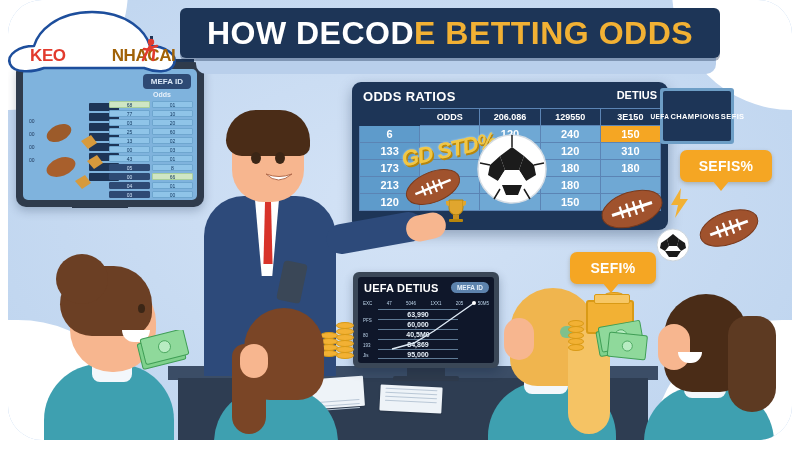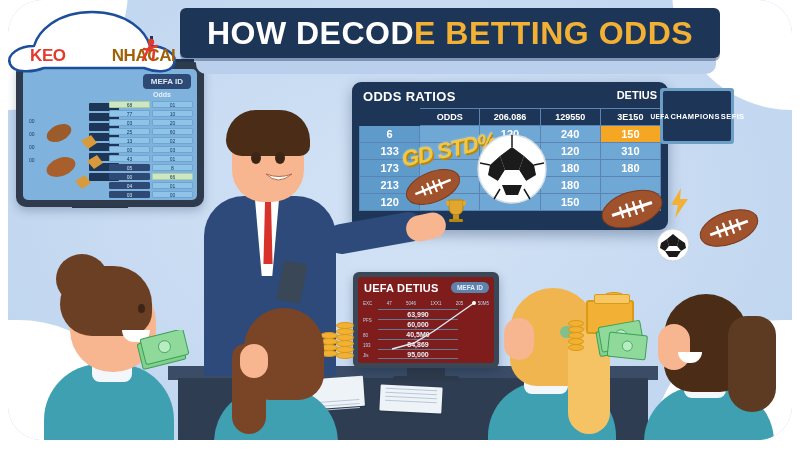--- a/index.html
+++ b/index.html
@@ -139,21 +139,21 @@
   }
   .bub-1 { left:672px; top:150px; width:92px; height:32px; }
   .bub-2 { left:562px; top:252px; width:86px; height:32px; }
 
   
   .monitor {
     position:absolute; left:345px; top:272px; width:146px; height:96px; z-index:26;
     background:#3a4757; border-radius:6px; padding:5px;
     box-shadow:0 4px 10px rgba(15,35,65,.3);
   }
-  .mon-screen { width:100%; height:100%; background:#7f1d1d; border-radius:3px; position:relative; overflow:hidden;}
+  .mon-screen { width:100%; height:100%; background:#0f172a; border-radius:3px; position:relative; overflow:hidden;}
   .mon-title { position:absolute; left:6px; top:5px; color:#ffffff; font-size:11px; font-weight:bold; letter-spacing:.2px;}
   .mon-badge {
     position:absolute; right:5px; top:5px; background:#5d83ad; color:#e6f0fa;
     font-size:6.5px; font-weight:bold; padding:2px 6px; border-radius:8px;
   }
   .mon-cols { position:absolute; left:5px; top:24px; right:5px; display:flex; justify-content:space-between;}
   .mon-cols i { font-style:normal; color:#bcd3e8; font-size:4.5px; }
   .mon-rows { position:absolute; left:20px; top:32px; right:36px; }
   .mon-rows .mr {
     border-top:1px solid #5f7b96; height:10px; color:#e9f2fa; font-size:7px;
@@ -382,20 +382,26 @@
             <polygon points="5.5,9 6.3,11 8.4,11 6.7,12.3 7.3,14.3 5.5,13.1 3.7,14.3 4.3,12.3 2.6,11 4.7,11"></polygon>
             <polygon points="18.5,9 19.3,11 21.4,11 19.7,12.3 20.3,14.3 18.5,13.1 16.7,14.3 17.3,12.3 15.6,11 17.7,11"></polygon>
           </g>
         </svg>
         <div class="uefa-txt">UEFA</div>
         <div class="uefa-txt" style="font-size:7.5px;">CHAMPIONS</div>
         <div class="uefa-txt" style="font-size:7.5px;">SEFIS</div>
       </div>
     </div>
 
+    <div class="bubble bub-1">
+      <span>SEFIS%</span>
+    </div>
+    <div class="bubble bub-2">
+      <span>SEFI%</span>
+    </div>
 
     <div class="desk-top"></div>
     <div class="desk"></div>
 
     <div class="mon-foot"></div>
     <div class="mon-stand"></div>
     <div class="monitor">
       <div class="mon-screen">
         <div class="mon-title">UEFA DETIUS</div>
         <div class="mon-badge">MEFA ID</div>

